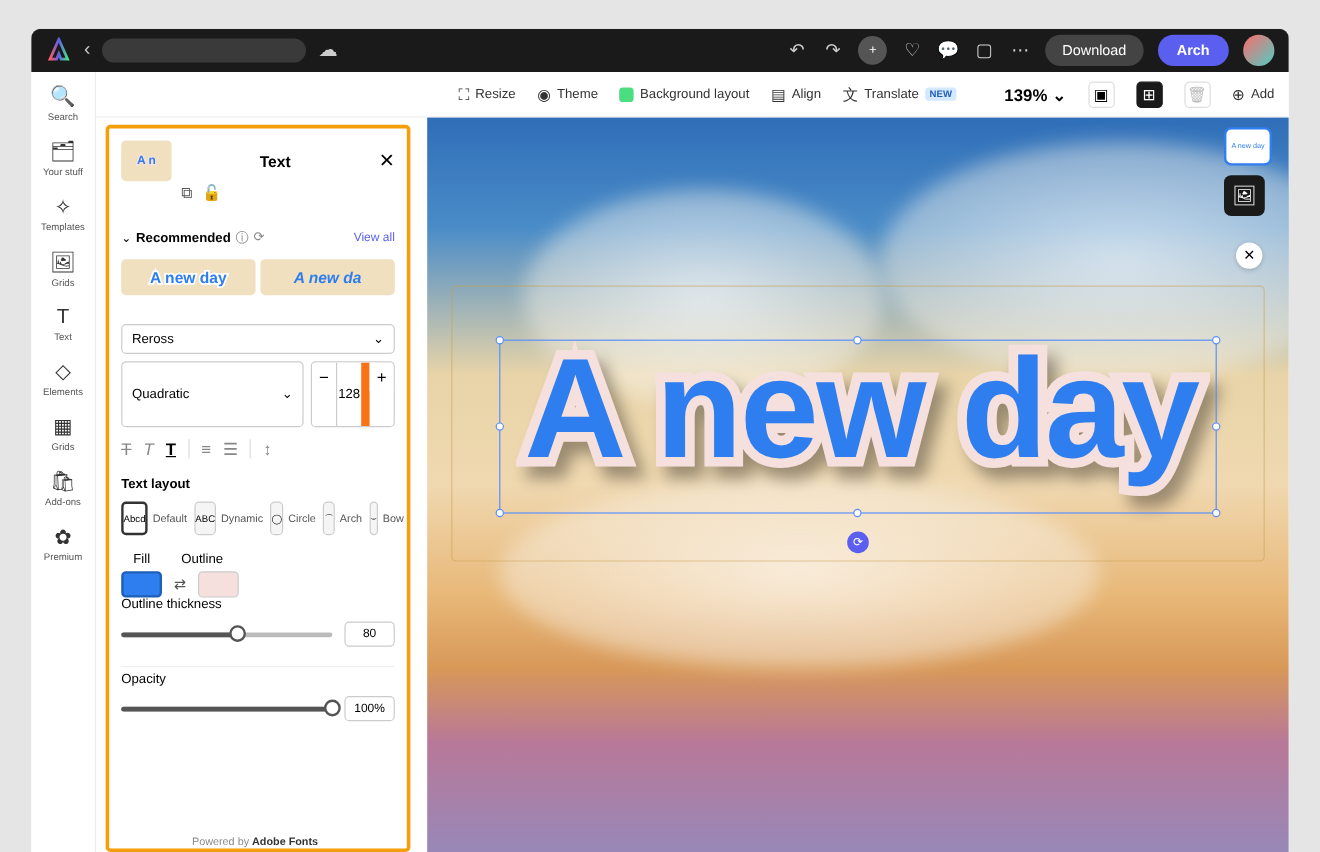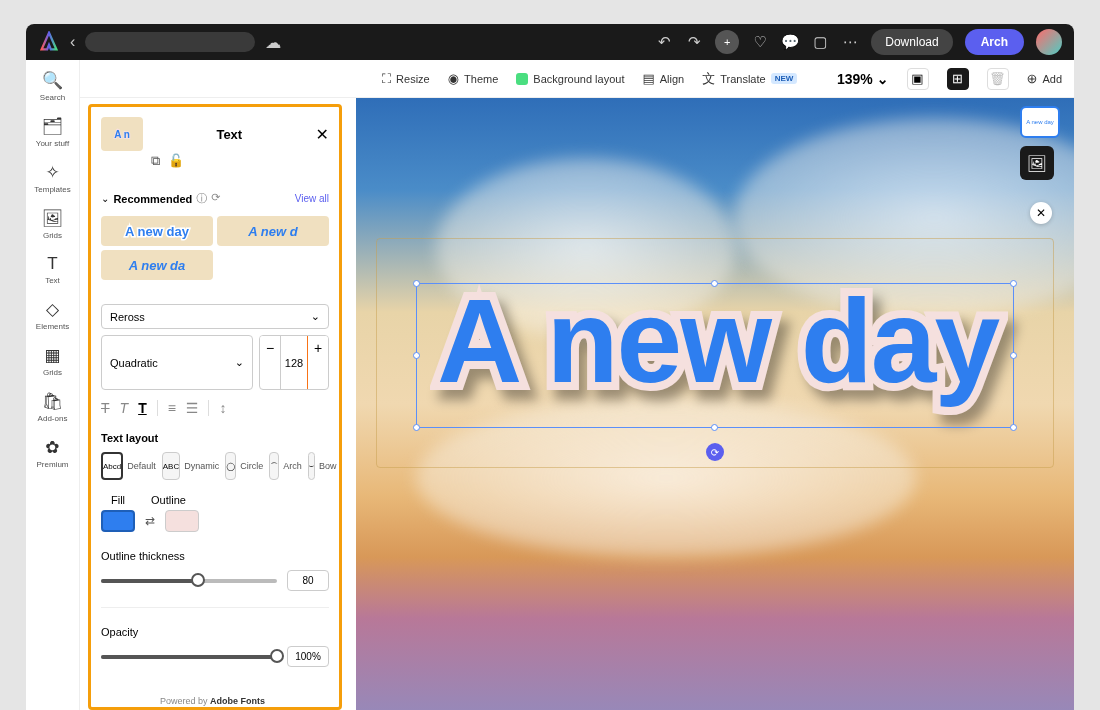--- a/index.html
+++ b/index.html
@@ -62,40 +62,40 @@
 .view-all { margin-left: auto; color: #5b5fef; font-size: 10px; cursor: pointer; }
 .rec-grid { display: grid; grid-template-columns: 1fr 1fr; gap: 4px; margin-top: 10px; }
 .rec-item { height: 30px; background: #f0e0c0; border-radius: 4px; display: flex; align-items: center; justify-content: center; font-size: 13px; font-weight: 700; font-style: italic; color: #2e7eef; overflow: hidden; white-space: nowrap; }
 .rec-item.r1 { font-style: normal; -webkit-text-stroke: 3px #fff; paint-order: stroke fill; }
 .rec-item.r3 { color: #d0aaaa; font-size: 15px; letter-spacing: 1px; font-style: normal; -webkit-text-stroke: 1px #b88; }
 .font-select { width: 100%; margin-top: 24px; border: 1px solid #ccc; border-radius: 4px; padding: 5px 8px; font-size: 11px; display: flex; justify-content: space-between; align-items: center; cursor: pointer; gap: 24px; }
 .size-row { display: flex; gap: 6px; margin-top: 6px; }
 .style-select { flex: 1; border: 1px solid #ccc; border-radius: 4px; padding: 20px 8px; font-size: 11px; display: flex; justify-content: space-between; align-items: center; cursor: pointer; }
 .stepper { display: flex; border: 1px solid #ccc; border-radius: 4px; overflow: hidden; }
 .step-btn { width: 20px; height: 24px; display: flex; align-items: center; justify-content: center; font-size: 14px; cursor: pointer; border: none; background: #fff; }
-.step-val { width: 28px; text-align: center; font-size: 11px; border: none; border-left: 1px solid #ccc; border-right: 1px solid #f97316; }
+.step-val { width: 28px; text-align: center; font-size: 11px; border: none; border-left: 1px solid #ccc; border-right: 7px solid #f97316; }
 .format-row { display: flex; align-items: center; gap: 10px; margin-top: 10px; color: #888; }
 .fmt-icon { font-size: 14px; cursor: pointer; }
 .fmt-icon.active { color: #000; font-weight: 700; }
 .fmt-div { width: 1px; height: 16px; background: #ddd; }
 .section-label { font-size: 11px; font-weight: 600; margin-top: 16px; }
 .layout-row { display: flex; gap: 6px; margin-top: 8px; }
 .layout-item { flex: 1; display: flex; flex-direction: row; align-items: center; gap: 4px; }
 .layout-box { width: 100%; height: 28px; border: 1px solid #ccc; border-radius: 4px; display: flex; align-items: center; justify-content: center; font-size: 8px; cursor: pointer; background: #f5f5f5; }
 .layout-box.active { border: 2px solid #333; background: #fff; }
 .layout-label { font-size: 9px; color: #555; }
 .fill-row { display: flex; gap: 26px; margin-top: 14px; padding-left: 10px; }
 .fill-col { display: flex; flex-direction: column; gap: 6px; }
 .fill-label { font-size: 11px; }
 .swatch-row { display: flex; align-items: center; gap: 10px; margin-top: 4px; }
 .swatch { width: 34px; height: 22px; border-radius: 4px; border: 1px solid #ccc; cursor: pointer; }
 .swatch.blue { background: #2e7eef; border: 2px solid #1e5fb8; }
 .swatch.pink { background: #f5e0de; }
 .swap-icon { font-size: 12px; color: #555; cursor: pointer; }
-.slider-row { margin-top: 18px; }
+.slider-row { }
 .slider-label { font-size: 11px; margin-bottom: 8px; }
 .slider-track-row { display: flex; align-items: center; gap: 10px; }
 .slider { flex: 1; position: relative; height: 4px; background: #bbb; border-radius: 2px; }
 .slider-fill { position: absolute; height: 100%; background: #555; border-radius: 2px; }
 .slider-knob { position: absolute; width: 14px; height: 14px; background: #fff; border: 2px solid #555; border-radius: 50%; top: -6px; margin-left: -7px; cursor: pointer; }
 .slider-val { width: 42px; border: 1px solid #ccc; border-radius: 4px; font-size: 10px; text-align: center; padding: 4px 0; }
 .divider { height: 1px; background: #eee; margin: 16px 0 4px; }
 .footer-note { position: absolute; left: 98px; bottom: 4px; font-size: 9px; color: #888; padding-left: 36px; }
 .footer-note b { color: #333; font-weight: 600; }
 </style>
@@ -250,21 +250,20 @@
         <span class="chev">⌄</span>
         <span class="rec-label">Recommended</span>
         <span class="rec-icons">
             <span>ⓘ</span>
             <span>⟳</span>
           </span>
         <span class="view-all">View all</span>
       </div>
       <div class="rec-grid">
         <div class="rec-item r1">A new day</div>
-        <div class="rec-item">A new d</div>
         <div class="rec-item">A new da</div>
       </div>
 
       <div class="font-select">
           <span>Reross</span>
           <span>⌄</span>
         </div>
       <div class="size-row">
         <div class="style-select">
             <span>Quadratic</span>

